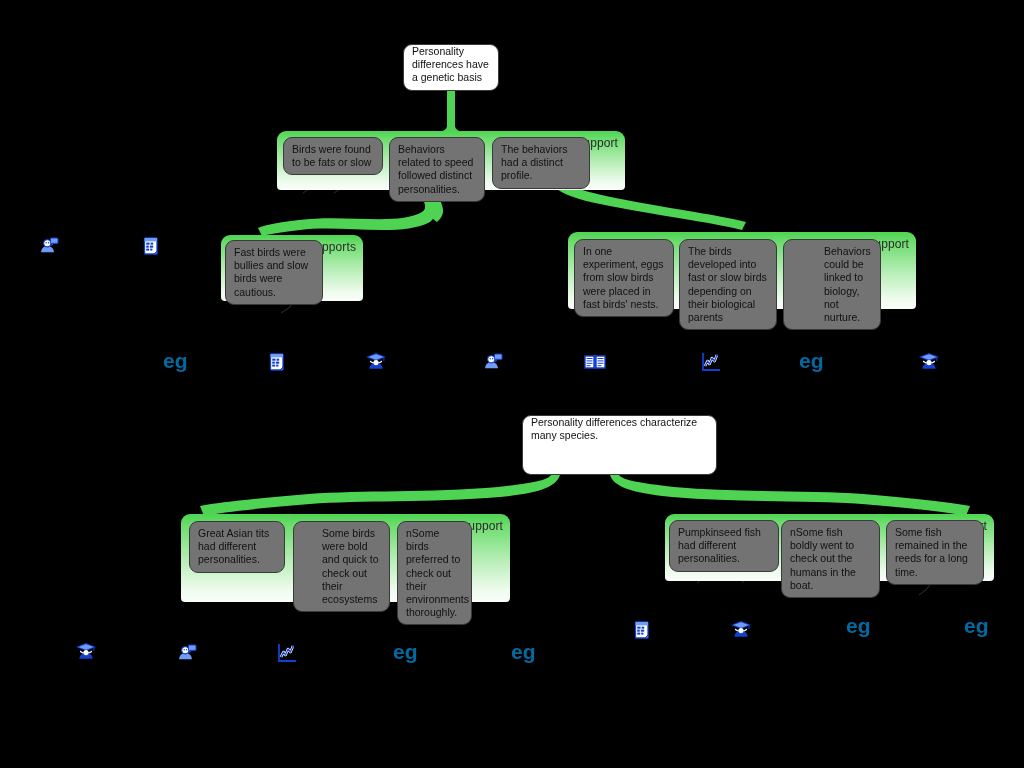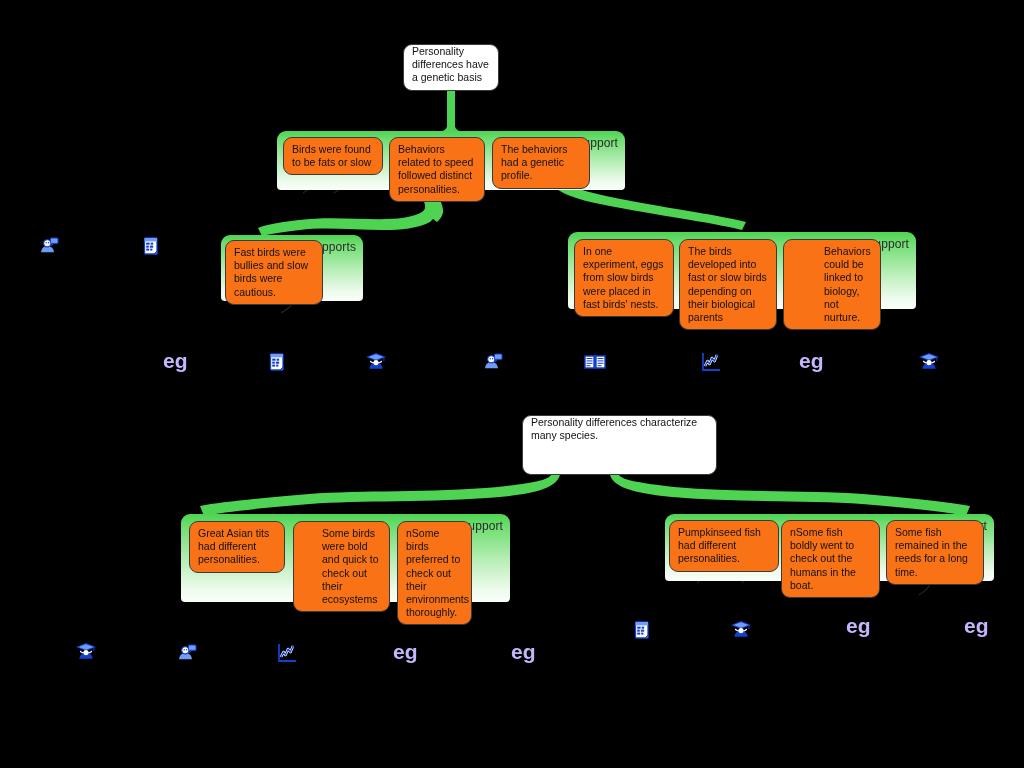--- a/index.html
+++ b/index.html
@@ -3,29 +3,29 @@
 <meta charset="utf-8">
 <style>
   html,body{margin:0;padding:0;background:#000;}
   body{width:1024px;height:768px;overflow:hidden;font-family:"Liberation Sans",sans-serif;}
   #stage{position:relative;width:1024px;height:768px;background:#000;}
   svg.layer{position:absolute;left:0;top:0;width:1024px;height:768px;pointer-events:none;}
   .grp{position:absolute;border-radius:9px 9px 4px 4px;
        background:linear-gradient(180deg,#4ED452 0%,#6FDD70 14%,#B6EEB5 52%,#EEFBED 86%,#FAFEFA 100%);
        box-shadow:0 0 0 0 rgba(0,0,0,0);}
   .grp .gtag{position:absolute;right:7px;top:5px;font-size:12px;color:#2a2a2a;font-family:"Liberation Sans",sans-serif;letter-spacing:.1px;}
-  .card{position:absolute;background:#f97316;border:1.3px solid #3a3a3a;border-radius:9px;
+  .card{position:absolute;background:#737373;border:1.3px solid #3a3a3a;border-radius:9px;
         box-sizing:border-box;padding:5px 7px 5px 8px;color:#111;font-size:10.5px;line-height:13.2px;
         font-family:"Liberation Sans",sans-serif;}
   .root{position:absolute;background:#fff;border:1.3px solid #3a3a3a;border-radius:9px;box-sizing:border-box;
         padding:0 8px;color:#111;font-size:10.5px;line-height:13.2px;font-family:"Liberation Sans",sans-serif;}
   .ico{position:absolute;color:#1b49d8;font-weight:bold;font-size:19px;font-family:"Liberation Sans",sans-serif;
        line-height:1;user-select:none;}
   .ico svg{display:block;}
-  .egtxt{position:absolute;color:#c4b5fd;font-weight:bold;font-size:21px;font-family:"Liberation Sans",sans-serif;line-height:1;}
+  .egtxt{position:absolute;color:#0369a1;font-weight:bold;font-size:21px;font-family:"Liberation Sans",sans-serif;line-height:1;}
 </style>
 </head>
 <body>
 
 <div id="stage">
 
   <svg class="layer" viewBox="0 0 1024 768">
 
     <path d="M451,91 L451,123 M451,123 C451,128 448,131 443,131 L459,131 C454,131 451,128 451,123 Z" fill="#4ED452" stroke="none"></path>
     <path d="M447,91 L447,126 C447,129 443,132 436,133 L466,133 C459,132 455,129 455,126 L455,91 Z" fill="#4ED452"></path>
@@ -70,21 +70,21 @@
       <path d="M930,578 C932,586 926,590 919,595"></path>
     </g>
   </svg>
 
   <div id="maps-host">
       <div class="grp" style="left: 277px; top: 131px; width: 348px; height: 59px;">
         <span class="gtag">support</span>
       </div>
       <div class="card" style="left: 283px; top: 137px; width: 100px; min-height: 33px;">Birds were found to be fats or slow</div>
       <div class="card" style="left: 389px; top: 137px; width: 96px; min-height: 60px;">Behaviors related to speed followed distinct personalities.</div>
-      <div class="card" style="left: 492px; top: 137px; width: 98px; min-height: 33px;">The behaviors had a genetic profile.</div>
+      <div class="card" style="left: 492px; top: 137px; width: 98px; min-height: 33px;">The behaviors had a distinct profile.</div>
       <div class="grp" style="left: 221px; top: 235px; width: 142px; height: 66px;">
         <span class="gtag">supports</span>
       </div>
       <div class="card" style="left: 225px; top: 240px; width: 98px; min-height: 58px;">Fast birds were bullies and slow birds were cautious.</div>
       <div class="grp" style="left: 568px; top: 232px; width: 348px; height: 77px;">
         <span class="gtag">support</span>
       </div>
       <div class="card" style="left: 574px; top: 239px; width: 100px; min-height: 60px;">In one experiment, eggs from slow birds were placed in fast birds' nests.</div>
       <div class="card" style="left: 679px; top: 239px; width: 98px; min-height: 72px;">The birds developed into fast or slow birds depending on their biological parents</div>
       <div class="card" style="left: 783px; top: 239px; width: 98px; min-height: 45px; padding-left: 40px;">Behaviors could be linked to biology, not nurture.</div>

